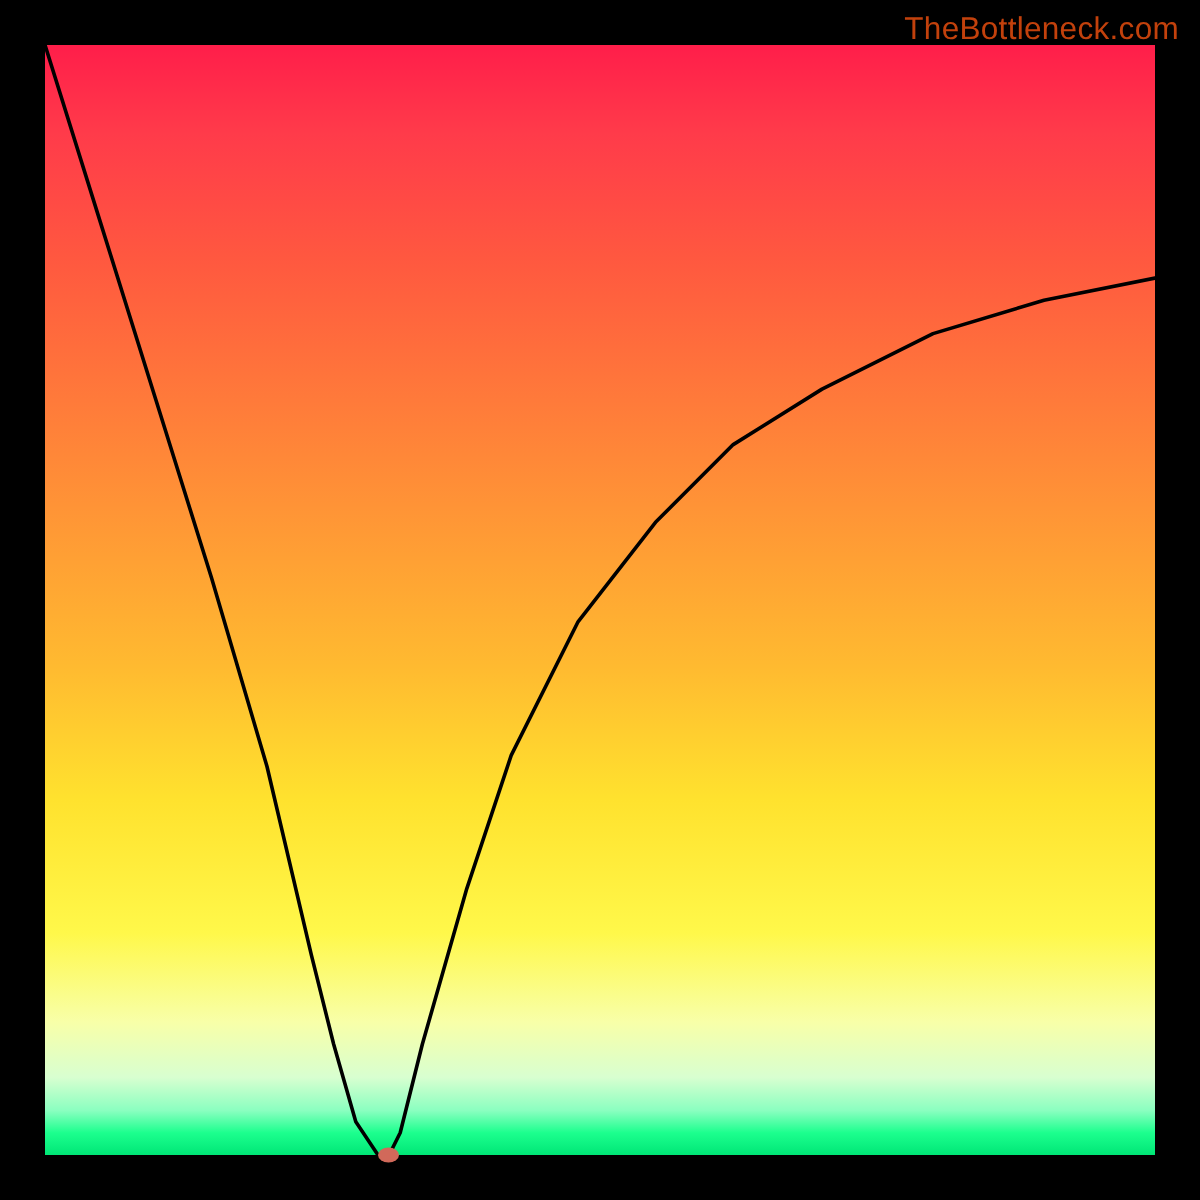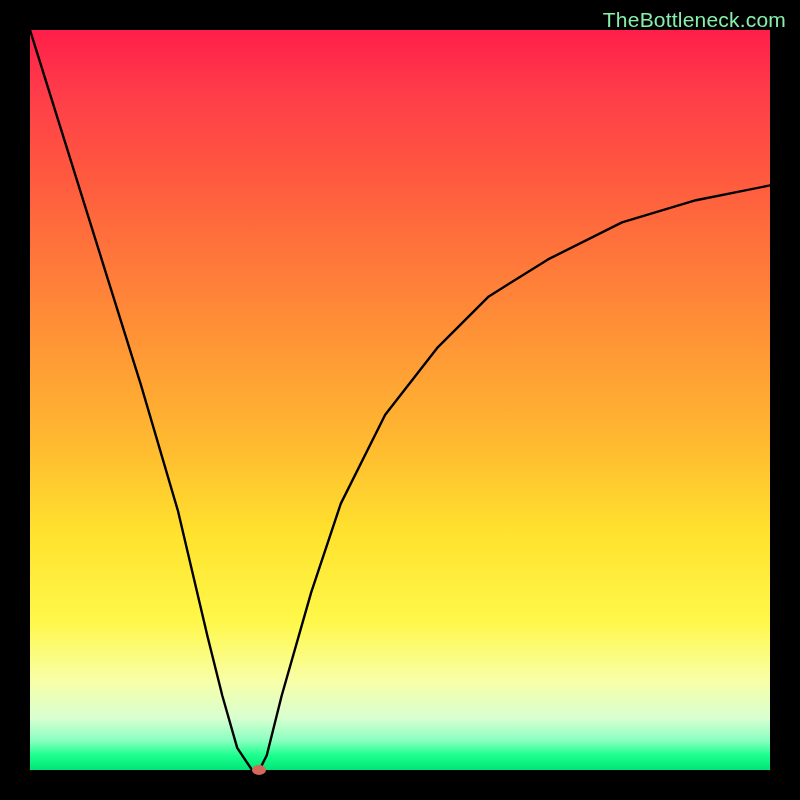--- a/index.html
+++ b/index.html
@@ -46,21 +46,21 @@
     top: 0;
     width: 740px;
     height: 740px;
   }
   .watermark {
     position: absolute;
     top: 8px;
     right: 14px;
     font-family: Arial, Helvetica, sans-serif;
     font-size: 21px;
-    color: #86efac;
+    color: #c2410c;
     letter-spacing: 0.2px;
   }
   .marker {
     position: absolute;
     width: 14px;
     height: 10px;
     border-radius: 50%;
     background: #d1695a;
     transform: translate(-50%, -50%);
   }

